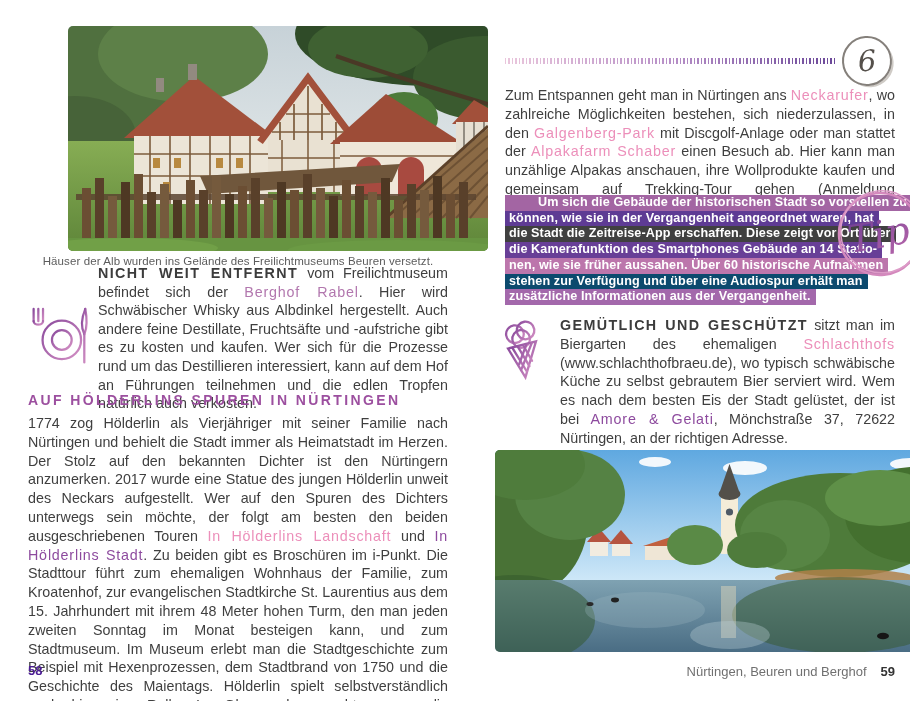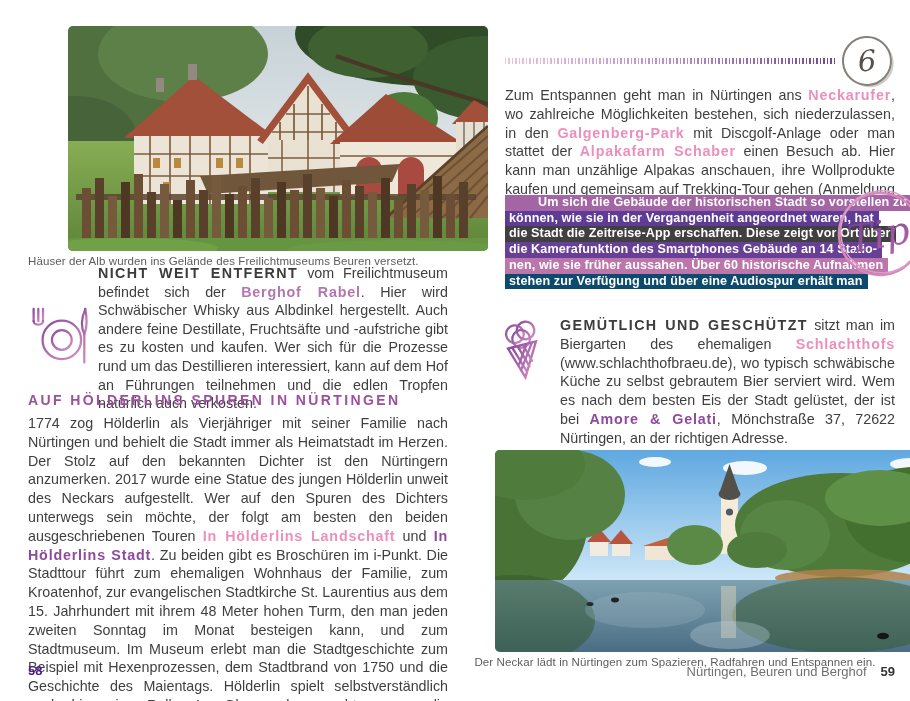--- a/index.html
+++ b/index.html
@@ -11,27 +11,27 @@
   }
   .spread{position:relative;width:910px;height:701px;overflow:hidden;background:#fff;}
 
   
   .photo{position:absolute;overflow:hidden;border-radius:5px;}
   .photo svg{display:block;width:100%;height:100%;}
   .photo1{left:28px;top:10px;width:420px;height:225px;}
   .photo2{left:455px;top:434px;width:440px;height:202px;}
 
   .caption{position:absolute;font-size:11.5px;color:var(--caption-gray,#5c5c5c);letter-spacing:.1px;}
-  .cap1{left:28px;top:243px;width:420px;}
+  .cap1{left:28px;top:243px;width:420px;text-align:center;}
   .cap2{left:455px;top:644px;width:440px;text-align:center;}
 
   
   .jtext{font-size:14.3px;line-height:18.8px;text-align:justify;margin:0;}
   .lead{font-weight:700;color:var(--lead-dark,#3c3c3c);letter-spacing:1.4px;}
-  .poi{font-weight:700;letter-spacing:.8px;}
+  .poi{font-weight:400;letter-spacing:.8px;}
   .poi.pink{color:var(--link-pink,#ec8fba);}
   .poi.mauve{color:var(--link-mauve,#b277ae);}
   .poi.purple{color:var(--link-purple,#8d4a9e);}
 
   .restaurant{position:absolute;left:28px;top:264px;width:420px;display:flex;align-items:center;}
   .restaurant .icon{flex:0 0 62px;margin-top:2px;}
   .restaurant .jtext{flex:1;margin-left:8px;line-height:18.6px;}
 
   .heading{
     position:absolute;left:28px;top:392px;width:430px;margin:0;
@@ -264,20 +264,21 @@
 
   <p class="jtext intro"><span>Zum Entspannen geht man in Nürtingen ans </span><span class="poi pink">Neckarufer</span><span>, wo zahlreiche Möglichkeiten bestehen, sich niederzulassen, in den </span><span class="poi pink">Galgenberg-Park</span><span> mit Discgolf-Anlage oder man stattet der </span><span class="poi pink">Alpakafarm Schaber</span><span> einen Besuch ab. Hier kann man unzählige Alpakas anschauen, ihre Wollprodukte kaufen und gemeinsam auf Trekking-Tour gehen (Anmeldung erforderlich).</span></p>
 
   <div class="tipbox">
     <div class="tip-line">Um sich die Gebäude der historischen Stadt so vorstellen zu</div>
     <div class="tip-line">können, wie sie in der Vergangenheit angeordnet waren, hat</div>
     <div class="tip-line">die Stadt die Zeitreise-App erschaffen. Diese zeigt vor Ort über</div>
     <div class="tip-line">die Kamerafunktion des Smartphones Gebäude an 14 Statio-</div>
     <div class="tip-line">nen, wie sie früher aussahen. Über 60 historische Aufnahmen</div>
     <div class="tip-line">stehen zur Verfügung und über eine Audiospur erhält man</div>
+    <div class="tip-line">zusätzliche Informationen aus der Vergangenheit.</div>
   </div>
 
   <div class="stamp">
     <svg viewBox="0 0 95 105" width="95" height="105" aria-hidden="true">
       <defs>
         <linearGradient id="stg" x1="0" y1="0" x2="1" y2="1">
           <stop offset="0" stop-color="#6d3c92"></stop>
             <stop offset="1" stop-color="#c66fb0"></stop>
         </linearGradient>
       </defs>
@@ -362,19 +363,18 @@
       <ellipse cx="20" cy="170" rx="80" ry="45" fill="#32552a" opacity="0.5"></ellipse>
       <rect x="226" y="136" width="15" height="52" fill="#e5d9ba" opacity="0.45"></rect>
       <ellipse cx="235" cy="185" rx="40" ry="14" fill="#bcd0d8" opacity="0.35"></ellipse>
       <ellipse cx="150" cy="160" rx="60" ry="18" fill="#9ab5c0" opacity="0.3"></ellipse>
       <ellipse cx="120" cy="150" rx="4" ry="2.4" fill="#222222"></ellipse>
       <ellipse cx="95" cy="154" rx="3.5" ry="2" fill="#2a2a2a"></ellipse>
       <ellipse cx="388" cy="186" rx="6" ry="3.2" fill="#161616"></ellipse>
     </svg>
   </figure>
 
-  <p class="caption cap2">Der Neckar lädt in Nürtingen zum Spazieren, Radfahren und Entspannen ein.</p>
 
   <div class="footer-right">
     <span>Nürtingen, Beuren und Berghof</span><b>59</b>
   </div>
 
 </div>
 
 </body></html>

